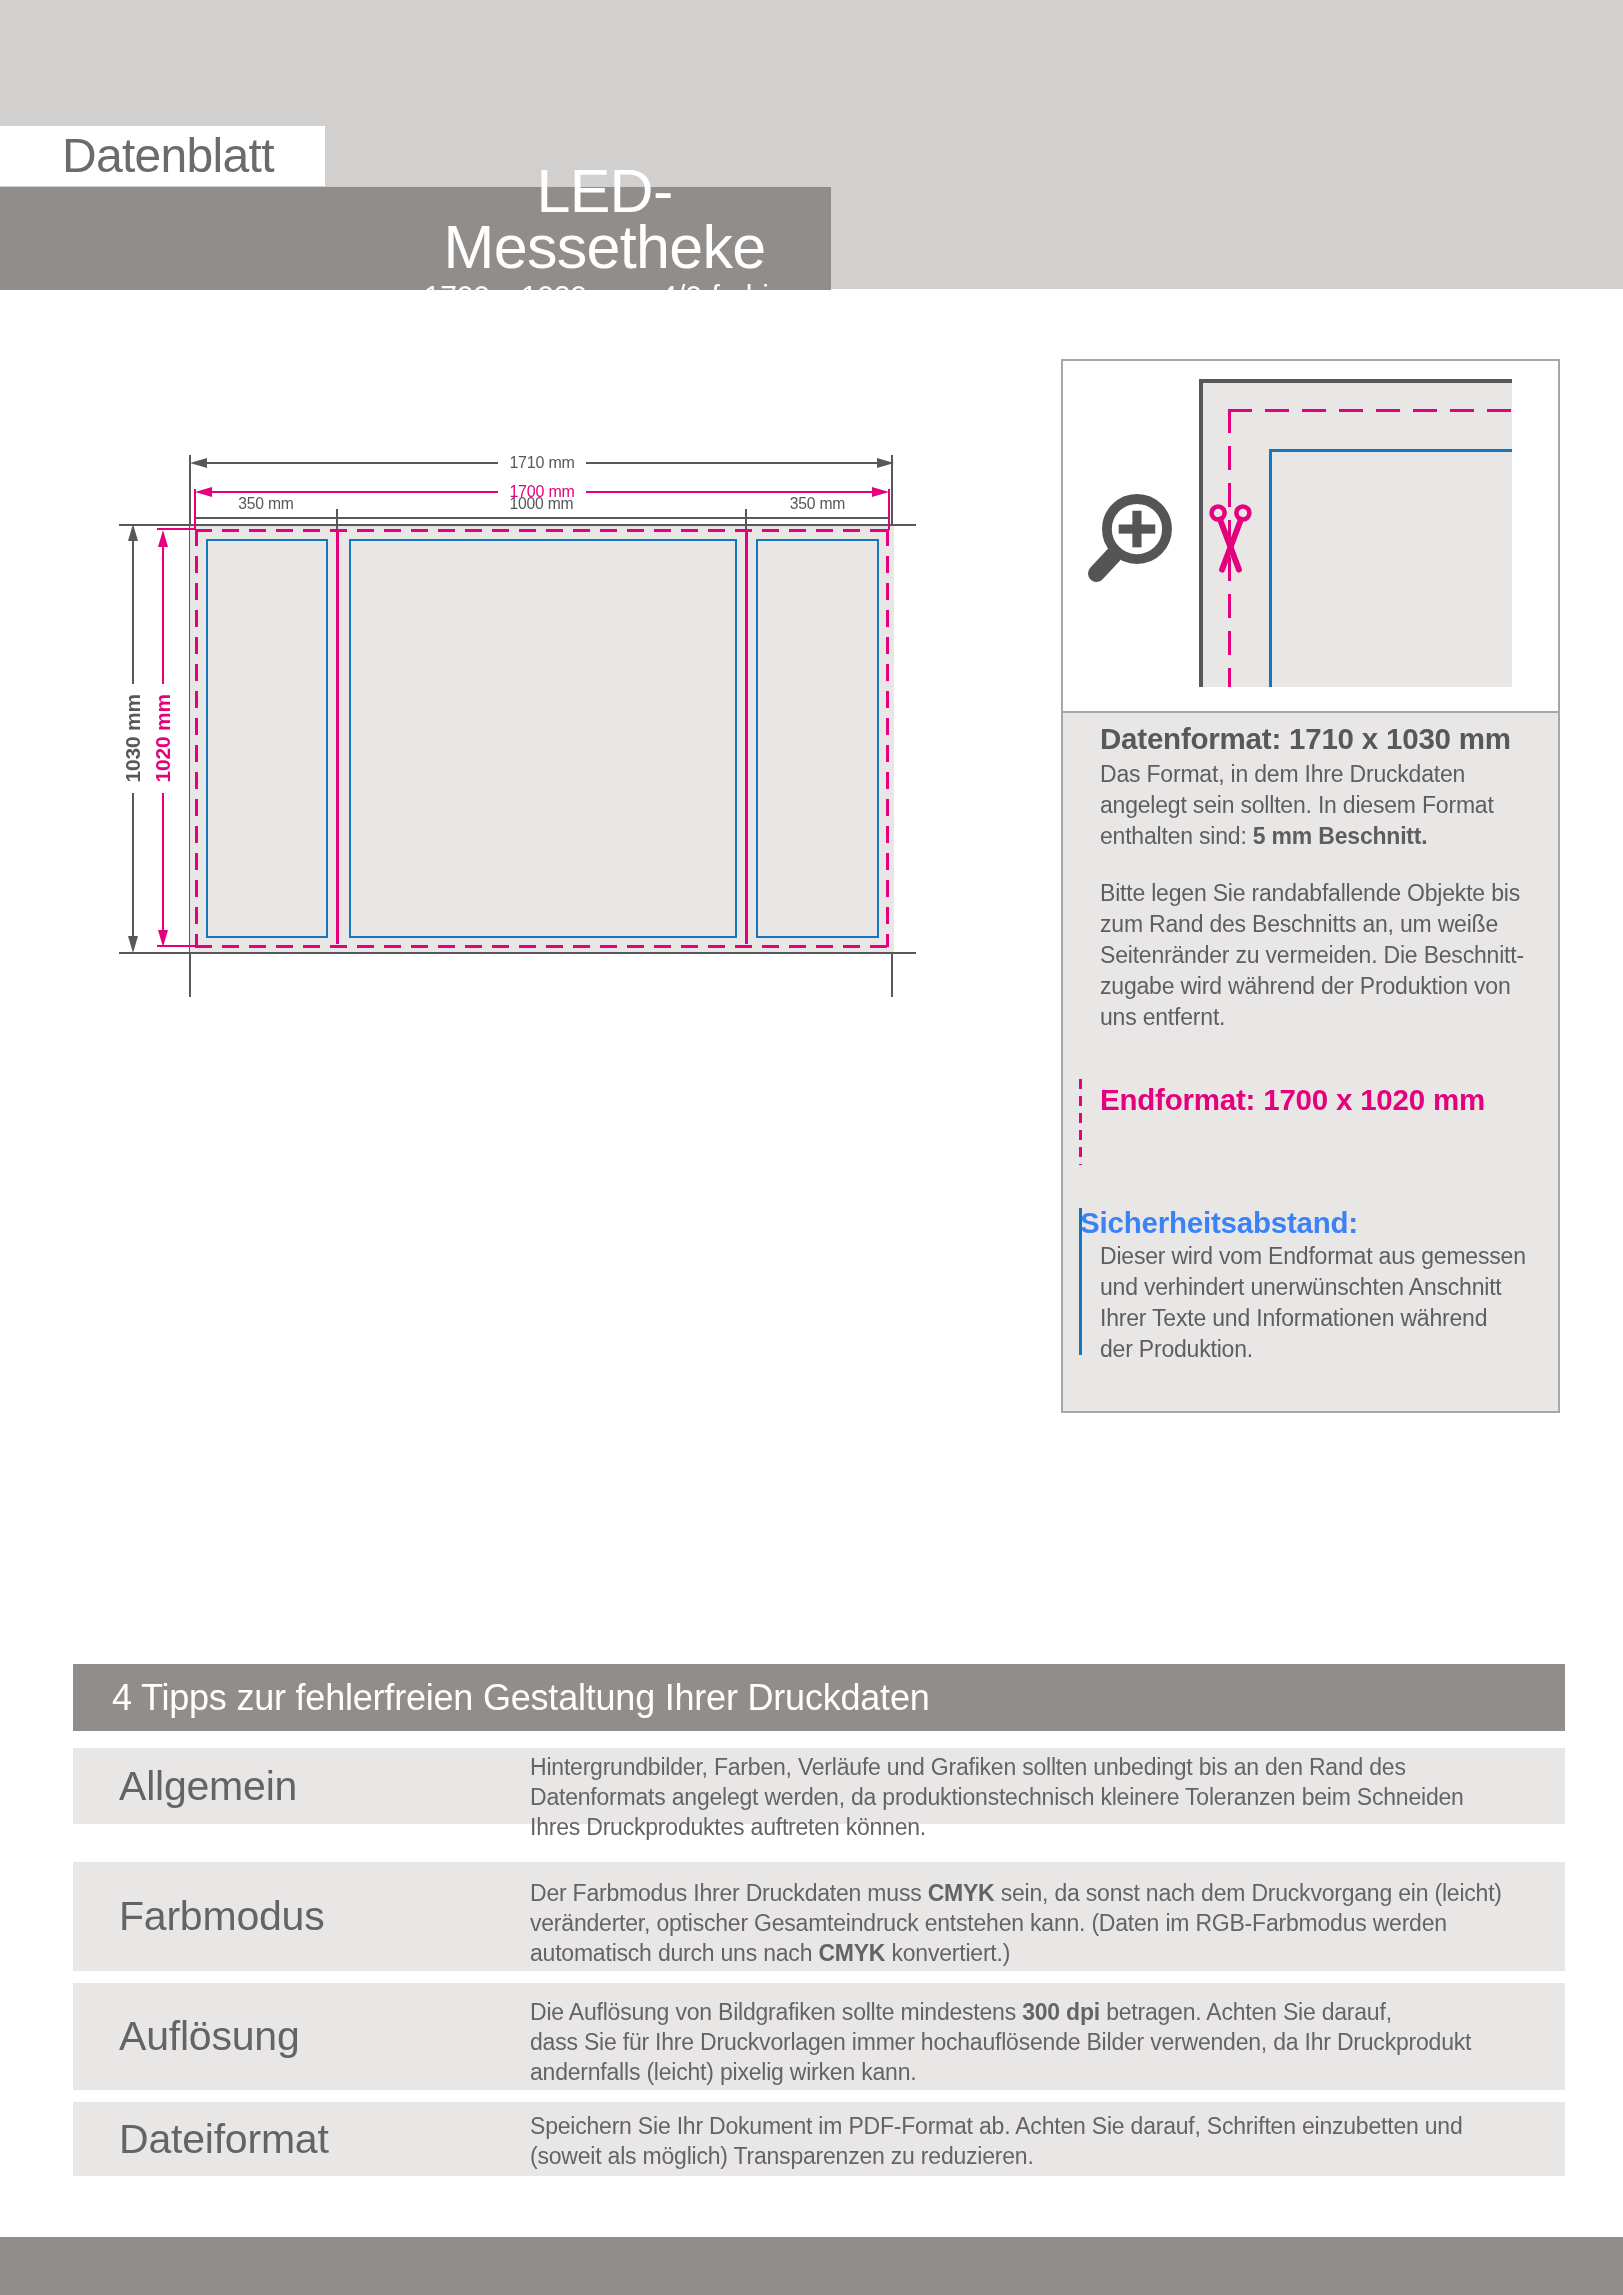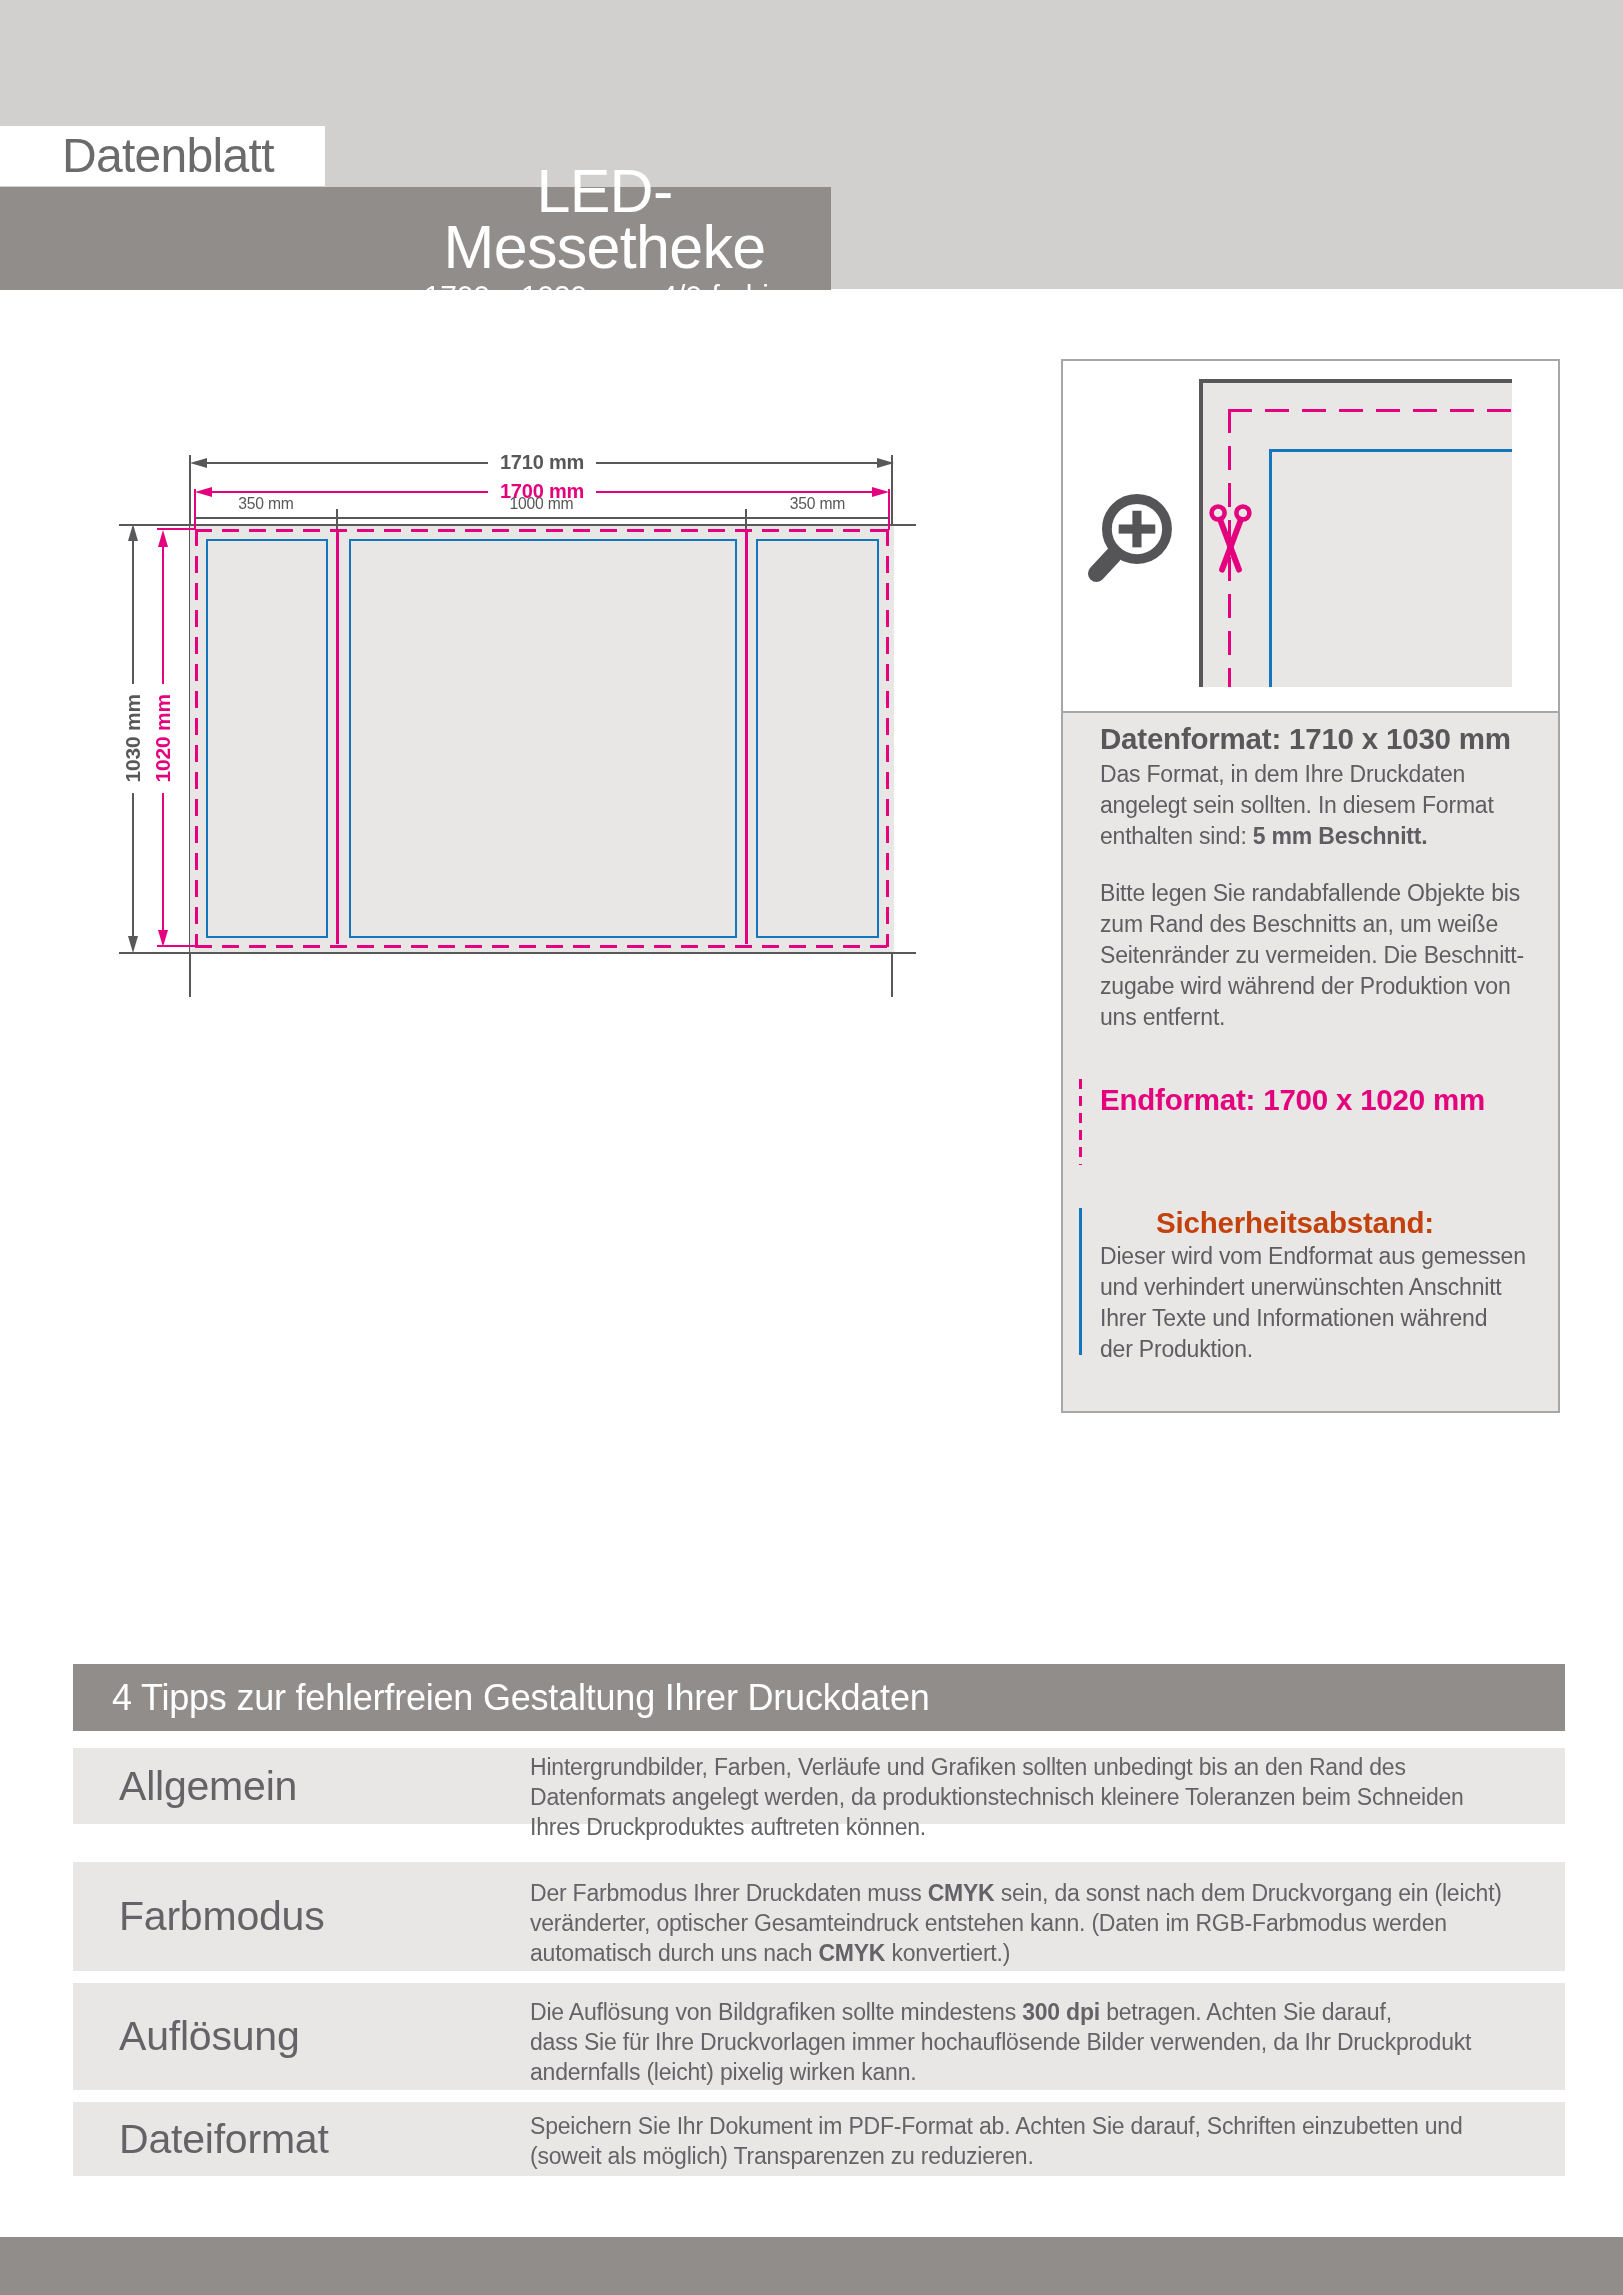--- a/index.html
+++ b/index.html
@@ -29,21 +29,21 @@
   .dash-h { height:2.6px; background:repeating-linear-gradient(90deg,#e5007d 0 17px,transparent 17px 27px); }
   .dash-v { width:2.6px;  background:repeating-linear-gradient(180deg,#e5007d 0 17px,transparent 17px 27px); }
   .dash-h-big { height:3.3px; background:repeating-linear-gradient(90deg,#e5007d 0 23.6px,transparent 23.6px 37px); }
   .dash-v-big { width:3.3px;  background:repeating-linear-gradient(180deg,#e5007d 0 23.6px,transparent 23.6px 37px); }
   .dash-v-sm  { width:2.6px;  background:repeating-linear-gradient(180deg,#e5007d 0 10.5px,transparent 10.5px 17px); }
   .blue-rect { border:2px solid #1477bd; box-sizing:border-box; }
   .blue-line { background:#1477bd; }
 
   .dim-h { display:flex; align-items:center; height:29px; }
   .dim-h .seg { flex:1; height:2px; }
-  .dim-h .lbl { padding:0 11.8px; font-size:20px; font-weight:700; white-space:nowrap; }
+  .dim-h .lbl { padding:0 11.8px; font-size:16px; font-weight:400; white-space:nowrap; }
   .ah-l { width:0; height:0; border-top:5.9px solid transparent; border-bottom:5.9px solid transparent; }
   .ah-r { width:0; height:0; border-top:5.9px solid transparent; border-bottom:5.9px solid transparent; }
   .gray  .seg { background:#58585a; } .gray  .lbl { color:#58585a; }
   .gray  .ah-l { border-right:17.7px solid #58585a; } .gray .ah-r { border-left:17.7px solid #58585a; }
   .pink  .seg { background:#e5007d; } .pink  .lbl { color:#e5007d; }
   .pink  .ah-l { border-right:17.7px solid #e5007d; } .pink .ah-r { border-left:17.7px solid #e5007d; }
 
   .dim-v { display:flex; flex-direction:column; align-items:center; width:29px; }
   .dim-v .seg { flex:1; width:2px; }
   .dim-v .lbl { writing-mode:vertical-rl; transform:rotate(180deg); padding:10.5px 0;
@@ -192,21 +192,21 @@
       <div class="tl"><span>zum Rand des Beschnitts an, um weiße</span></div>
       <div class="tl"><span>Seitenränder zu vermeiden. Die Beschnitt-</span></div>
       <div class="tl"><span>zugabe wird während der Produktion von</span></div>
       <div class="tl"><span>uns entfernt.</span></div>
     </div>
 
   <div class="abs dash-v-sm" style="left:1079px;top:1079px;height:86px;"></div>
   <div class="abs ibx-h" style="left:1100px;top:1083px;color:#e5007d;">Endformat: 1700 x 1020 mm</div>
 
   <div class="abs blue-line" style="left:1079px;top:1208px;width:3.3px;height:147px;"></div>
-  <div class="abs ibx-h" style="left:1156px;top:1206px;color:#c2410c;">Sicherheitsabstand:</div>
+  <div class="abs ibx-h" style="left:1080px;top:1206px;color:#3b82f6;">Sicherheitsabstand:</div>
   <div class="abs ibx-p" style="left:1100px;top:1241px;">
       <div class="tl"><span>Dieser wird vom Endformat aus gemessen</span></div>
       <div class="tl"><span>und verhindert unerwünschten Anschnitt</span></div>
       <div class="tl"><span>Ihrer Texte und Informationen während</span></div>
       <div class="tl"><span>der Produktion.</span></div>
     </div>
 
   <div class="abs tips-banner">4 Tipps zur fehlerfreien Gestaltung Ihrer Druckdaten</div>
 
   <div class="abs tip-row" style="top:1748px;height:76px;">

